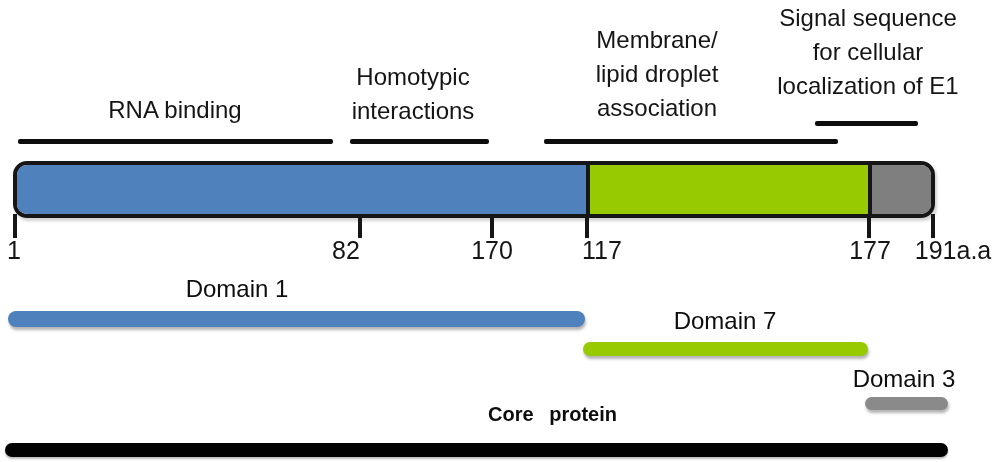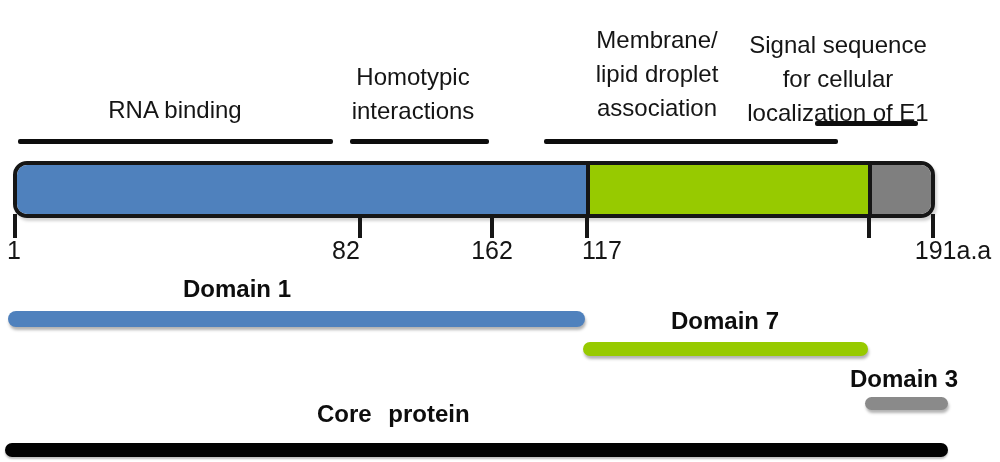--- a/index.html
+++ b/index.html
@@ -29,53 +29,53 @@
   .seg-d3 { flex:1; background:#7F7F7F; border-left:4px solid #161616; }
   
   .tick { position:absolute; top:214px; width:4px; height:24px; background:#161616; }
   .tick-label {
     position:absolute; top:236px; width:100px; text-align:center;
     font-size:25px; line-height:28px; color:#151515;
   }
   
   .domain-label {
     position:absolute; width:200px; text-align:center;
-    font-weight:bold; font-size:24px; line-height:26px; color:#0d0d0d;
+    font-weight:normal; font-size:24px; line-height:26px; color:#0d0d0d;
   }
   .domain-bar {
     position:absolute; border-radius:8px;
     box-shadow:1px 3px 3px rgba(0,0,0,0.30);
   }
   .bar-d1 { left:8px;  top:311px; width:577px; height:16px; background:#4F81BD; }
   .bar-d2 { left:583px; top:342px; width:285px; height:14px; background:#97CA00; }
   .bar-d3 { left:865px; top:397px; width:83px;  height:13px; background:#8A8A8A; }
   
   .core-label {
-    position:absolute; left:317px; top:399px; width:300px; text-align:left;
-    font-weight:bold; font-size:24px; line-height:30px; color:#0d0d0d;
+    position:absolute; left:317px; top:399px; width:300px; text-align:right;
+    font-weight:bold; font-size:20px; line-height:30px; color:#0d0d0d;
     word-spacing:10px;
   }
   .core-bar {
     position:absolute; left:5px; top:443px; width:943px; height:14px;
     background:#020202; border-radius:7px;
     box-shadow:0 2px 2px rgba(0,0,0,0.25);
   }
 </style>
 </head>
 <body>
 
 <div class="canvas">
 
   <div class="ann-label" style="left:55px; top:93px; width:240px;">RNA binding</div>
   <div class="ann-label" style="left:323px; top:60px; width:180px;">Homotypic
 interactions</div>
   <div class="ann-label" style="left:557px; top:23px; width:200px;">Membrane/
 lipid droplet
 association</div>
-  <div class="ann-label" style="left:723px; top:1px; width:230px;margin-top:27px;">Signal sequence
+  <div class="ann-label" style="left:753px; top:1px; width:230px;">Signal sequence
 for cellular
 localization of E1</div>
 
   <div class="ann-line" style="left:18px; top:139px; width:315px;"></div>
   <div class="ann-line" style="left:350px; top:139px; width:139px;"></div>
   <div class="ann-line" style="left:544px; top:139px; width:294px;"></div>
   <div class="ann-line" style="left:815px; top:121px; width:103px;"></div>
 
   <div class="protein-bar">
     <div class="seg seg-d1"></div>
@@ -85,22 +85,23 @@
 
   <div class="tick" style="left:13px;"></div>
   <div class="tick" style="left:358px;"></div>
   <div class="tick" style="left:490px;"></div>
   <div class="tick" style="left:585px;"></div>
   <div class="tick" style="left:867px;"></div>
   <div class="tick" style="left:931px;"></div>
 
   <div class="tick-label" style="left:-36px;">1</div>
   <div class="tick-label" style="left:296px;">82</div>
-  <div class="tick-label" style="left:442px;">162</div>
+  <div class="tick-label" style="left:442px;">170</div>
   <div class="tick-label" style="left:552px;">117</div>
+  <div class="tick-label" style="left:820px;">177</div>
   <div class="tick-label" style="left:903px;">191a.a</div>
 
   <div class="domain-label" style="left:137px; top:276px;">Domain 1</div>
   <div class="domain-bar bar-d1"></div>
 
   <div class="domain-label" style="left:625px; top:308px;">Domain 7</div>
   <div class="domain-bar bar-d2"></div>
 
   <div class="domain-label" style="left:804px; top:366px;">Domain 3</div>
   <div class="domain-bar bar-d3"></div>

